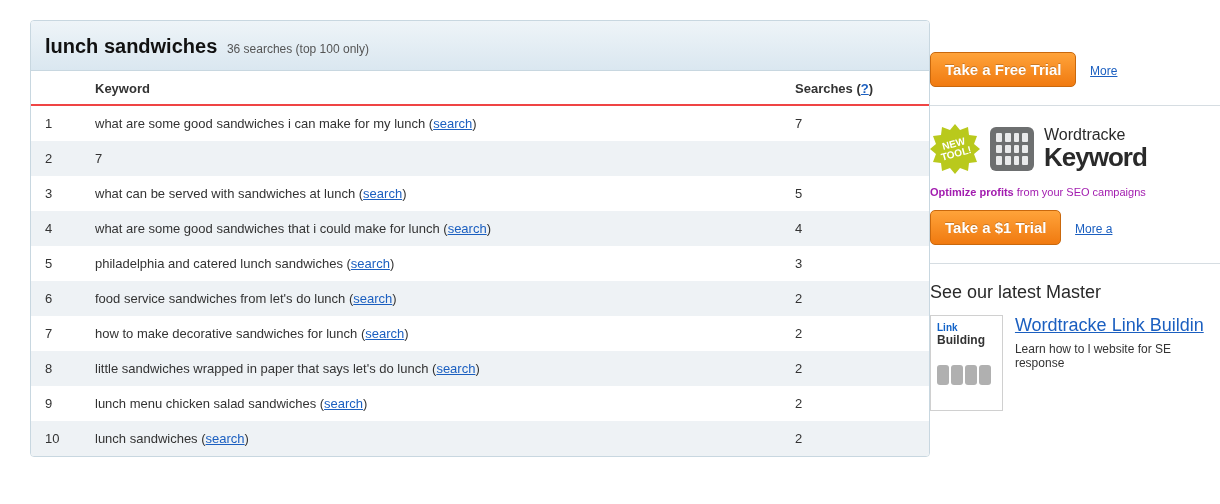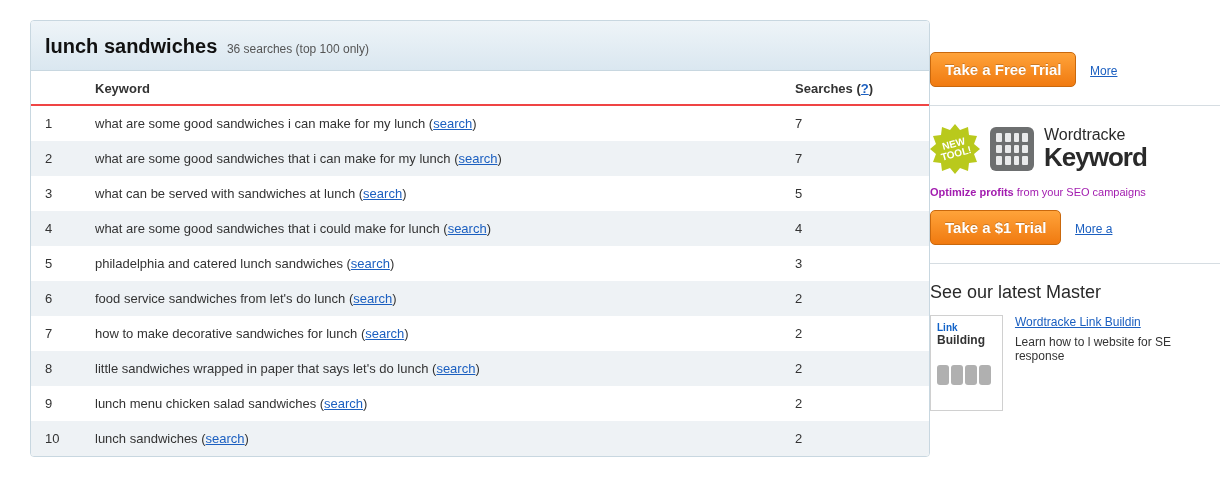--- a/index.html
+++ b/index.html
@@ -140,21 +140,21 @@
     .smalltext b { font-weight: bold; }
     .sidebox h3 { font-size: 18px; font-weight: normal; color:#2a2a2a; margin-bottom: 12px;}
     .mc {
       display: flex; gap: 12px;
     }
     .mc-thumb { width: 74px; height: 96px; border: 1px solid #d0d0d0; padding:6px; font-size:9px; color:#666;}
     .mc-thumb .t1 { color:#1162c8; font-weight:bold; font-size:10px; }
     .mc-thumb .t2 { color:#333; font-weight:bold; font-size:12px; margin-bottom:4px;}
     .mc-thumb .people { display:flex; gap:2px; margin-top:18px;}
     .mc-thumb .person { width:12px; height:20px; background:#b0b0b0; border-radius:3px;}
-    .mc-title { color:#1b5fc0; text-decoration: underline; cursor:pointer; font-size:12px; }
+    .mc-title { color:#1b5fc0; text-decoration: underline; cursor:pointer; font-size:18px; }
     .mc-desc { font-size: 12px; margin-top: 6px; }
   </style>
 </head>
 <body>
 
 <div class="layout">
   <div class="main">
     <div class="panel">
       <div class="panel-header">
         <span class="panel-title">lunch sandwiches</span>
@@ -169,21 +169,20 @@
         </div>
       </div>
       <div class="rows" id="rows">
           <div class="row">
             <div class="col-rank">1</div>
             <div class="col-kw">what are some good sandwiches i can make for my lunch (<span class="searchlink">search</span>)</div>
             <div class="col-ct">7</div>
           </div>
           <div class="row">
             <div class="col-rank">2</div>
-            <div class="col-kw">what are some good sandwiches that i can make for my lunch (<span class="searchlink">search</span>)</div>
             <div class="col-ct">7</div>
           </div>
           <div class="row">
             <div class="col-rank">3</div>
             <div class="col-kw">what can be served with sandwiches at lunch (<span class="searchlink">search</span>)</div>
             <div class="col-ct">5</div>
           </div>
           <div class="row">
             <div class="col-rank">4</div>
             <div class="col-kw">what are some good sandwiches that i could make for lunch (<span class="searchlink">search</span>)</div>

